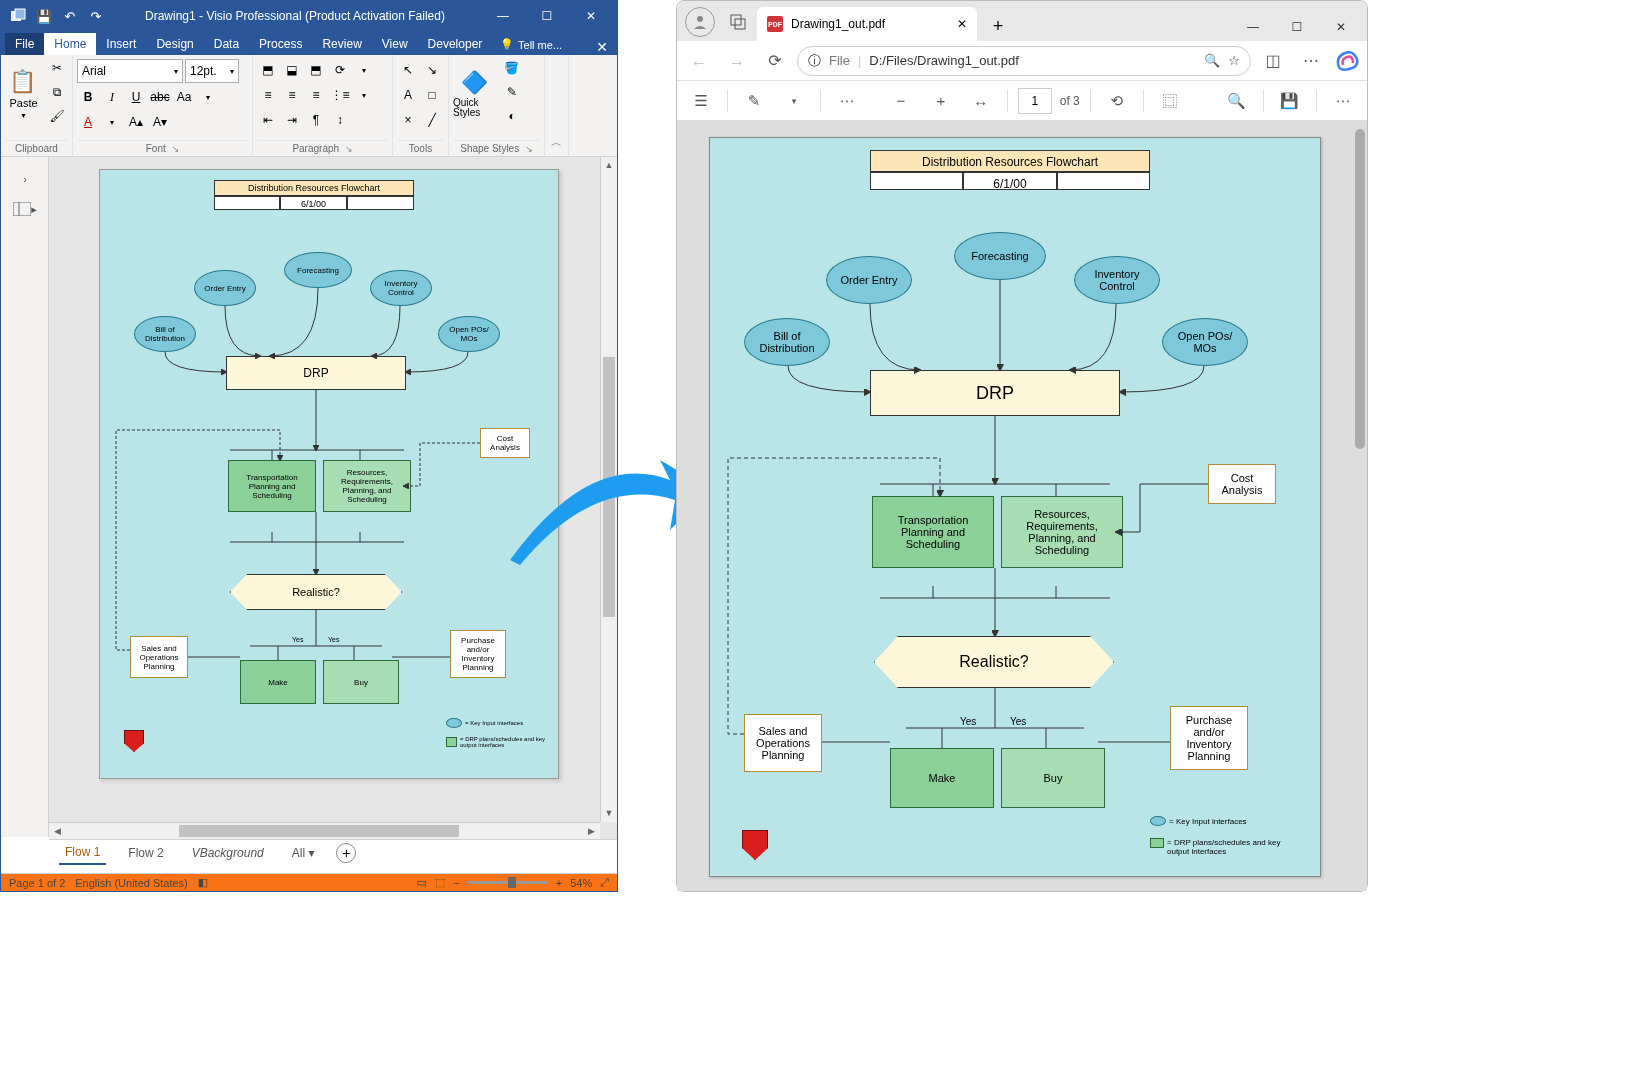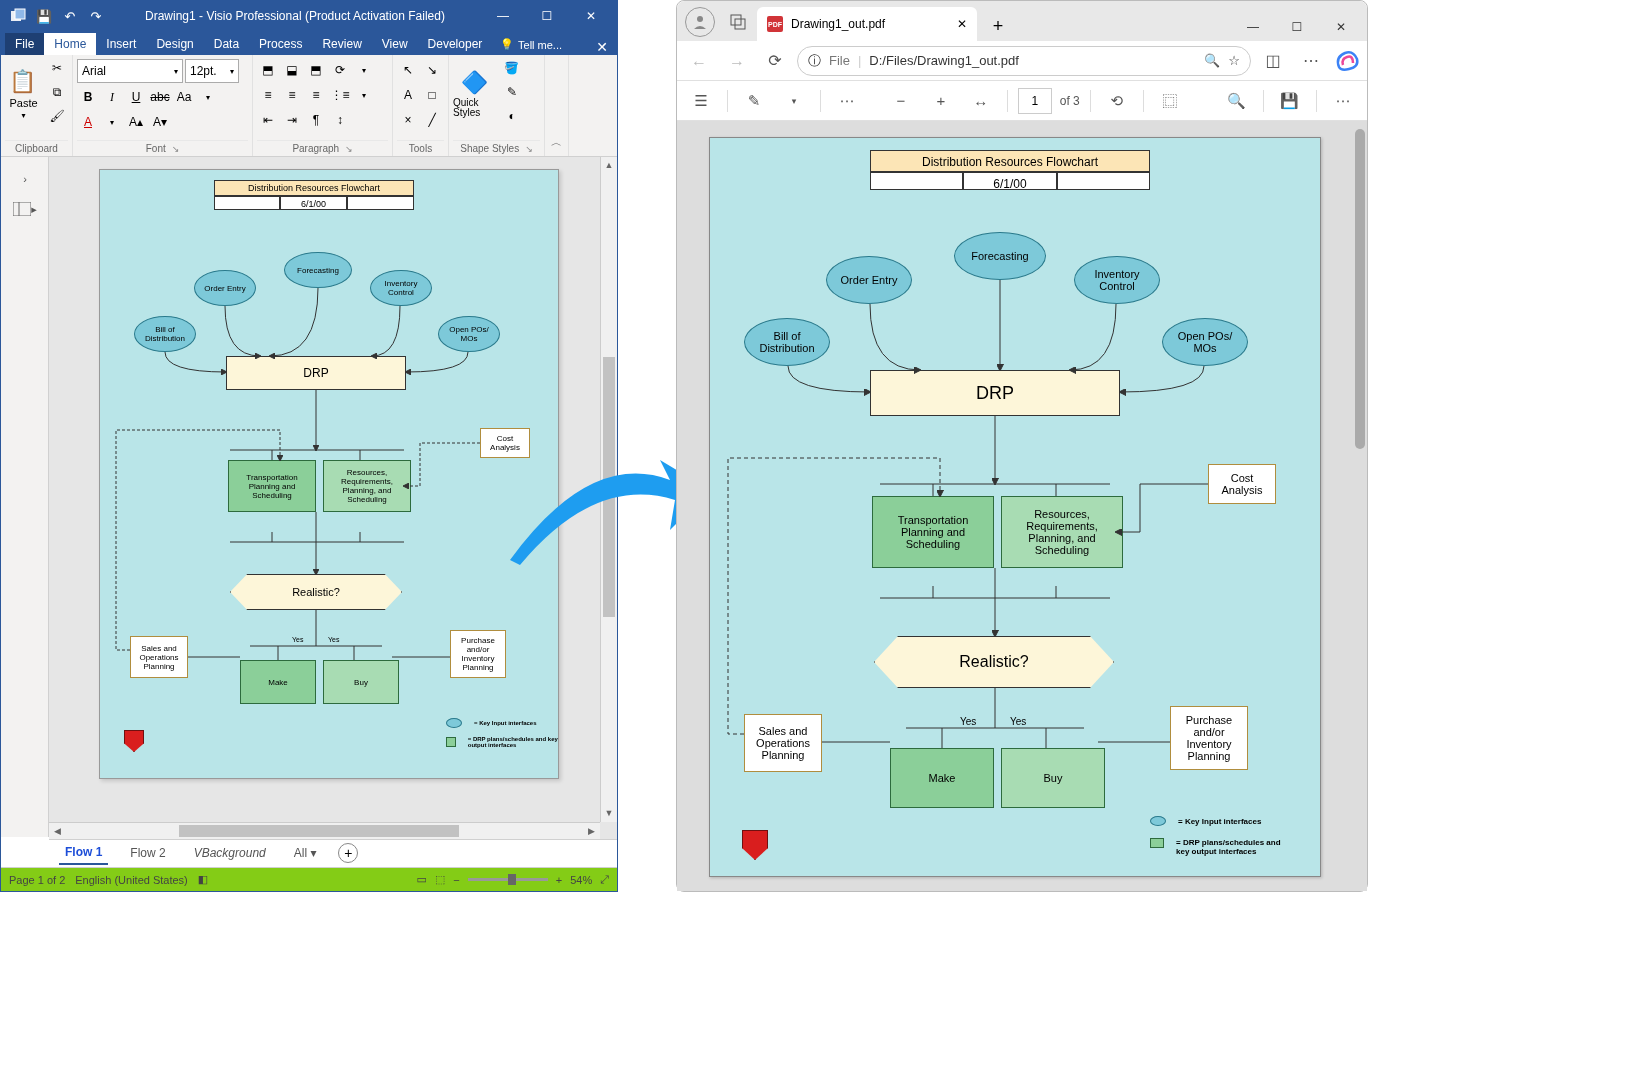--- a/index.html
+++ b/index.html
@@ -51,31 +51,31 @@
 .fc-title-sub { background: #fff; }
 .ellipse { position: absolute; border: 1px solid #2a7a8c; background: #7dc9d9; border-radius: 50%; display: flex; align-items: center; justify-content: center; text-align: center; font-size: 8px; padding: 4px; }
 .rect-pale { position: absolute; border: 1px solid #333; background: #fdf6d9; display: flex; align-items: center; justify-content: center; font-size: 12px; }
 .rect-green { position: absolute; border: 1px solid #2d6b3d; background: #8bcf99; display: flex; align-items: center; justify-content: center; text-align: center; font-size: 8px; padding: 19px; }
 .rect-green2 { background: #a8dcb3; margin-left: 7px; }
 .rect-tan { position: absolute; border: 1px solid #b08d3e; background: #ffffff; display: flex; align-items: center; justify-content: center; text-align: center; font-size: 8px; padding: 2px; }
 .hex { position: absolute; background: #fdf6d9; border: 1px solid #333; display: flex; align-items: center; justify-content: center; font-size: 11px; clip-path: polygon(10% 0, 90% 0, 100% 50%, 90% 100%, 10% 100%, 0 50%); }
 .red-arrow { position: absolute; width: 20px; height: 22px; background: #d91e1e; clip-path: polygon(0 0, 100% 0, 100% 60%, 50% 100%, 0 60%); border: 1px solid #701010; }
 .legend-ellipse { width: 16px; height: 10px; border: 1px solid #2a7a8c; background: #7dc9d9; border-radius: 50%; display: inline-block; vertical-align: middle; }
 .legend-rect { width: 14px; height: 10px; border: 1px solid #2d6b3d; background: #8bcf99; display: inline-block; vertical-align: middle; }
-.legend-row { position: absolute; font-size: 6px; display: flex; align-items: center; gap: 12px; font-weight: bold; }
+.legend-row { position: absolute; font-size: 6px; display: flex; align-items: center; gap: 3px; }
 
 .connector { position: absolute; stroke: #333; fill: none; }
 
 .page-tabs { position: absolute; left: 48px; right: 0; bottom: 26px; height: 26px; background: #fff; border-top: 1px solid #d0d0d0; display: flex; align-items: center; padding: 0 10px; gap: 16px; font-size: 12px; }
 .page-tab { color: #555; padding: 4px 6px; font-style: normal; }
-.page-tab.active { color: #1d4ed8; font-weight: bold; border-bottom: 2px solid #2b579a; }
+.page-tab.active { color: #a16207; font-weight: normal; border-bottom: 2px solid #2b579a; }
 .page-tab.italic { font-style: italic; }
 .new-page { width: 20px; height: 20px; border: 1px solid #888; border-radius: 50%; display: flex; align-items: center; justify-content: center; font-size: 14px; }
 
-.statusbar { position: absolute; left: 0; right: 0; bottom: 0; height: 24px; background: #84cc16; border-top: 1px solid #d0d0d0; display: flex; align-items: center; padding: 0 8px; font-size: 11px; color: #444; gap: 10px; }
+.statusbar { position: absolute; left: 0; right: 0; bottom: 0; height: 18px; background: #f97316; border-top: 1px solid #d0d0d0; display: flex; align-items: center; padding: 0 8px; font-size: 11px; color: #444; gap: 10px; }
 .status-right { margin-left: auto; display: flex; align-items: center; gap: 8px; }
 .zoom-slider { width: 80px; height: 3px; background: #999; position: relative; }
 .zoom-slider::after { content: ''; position: absolute; left: 40px; top: -4px; width: 8px; height: 11px; background: #666; }
 
 
 .big-arrow { position: absolute; left: 500px; top: 430px; width: 220px; height: 140px; }
 
 
 .edge-window { position: absolute; left: 676px; top: 0; width: 692px; height: 892px; border: 1px solid #bbb; background: #fff; border-radius: 8px; }
 .edge-tabstrip { height: 40px; background: #e8e8e8; display: flex; align-items: flex-end; padding: 0 4px; border-radius: 8px 8px 0 0; }

